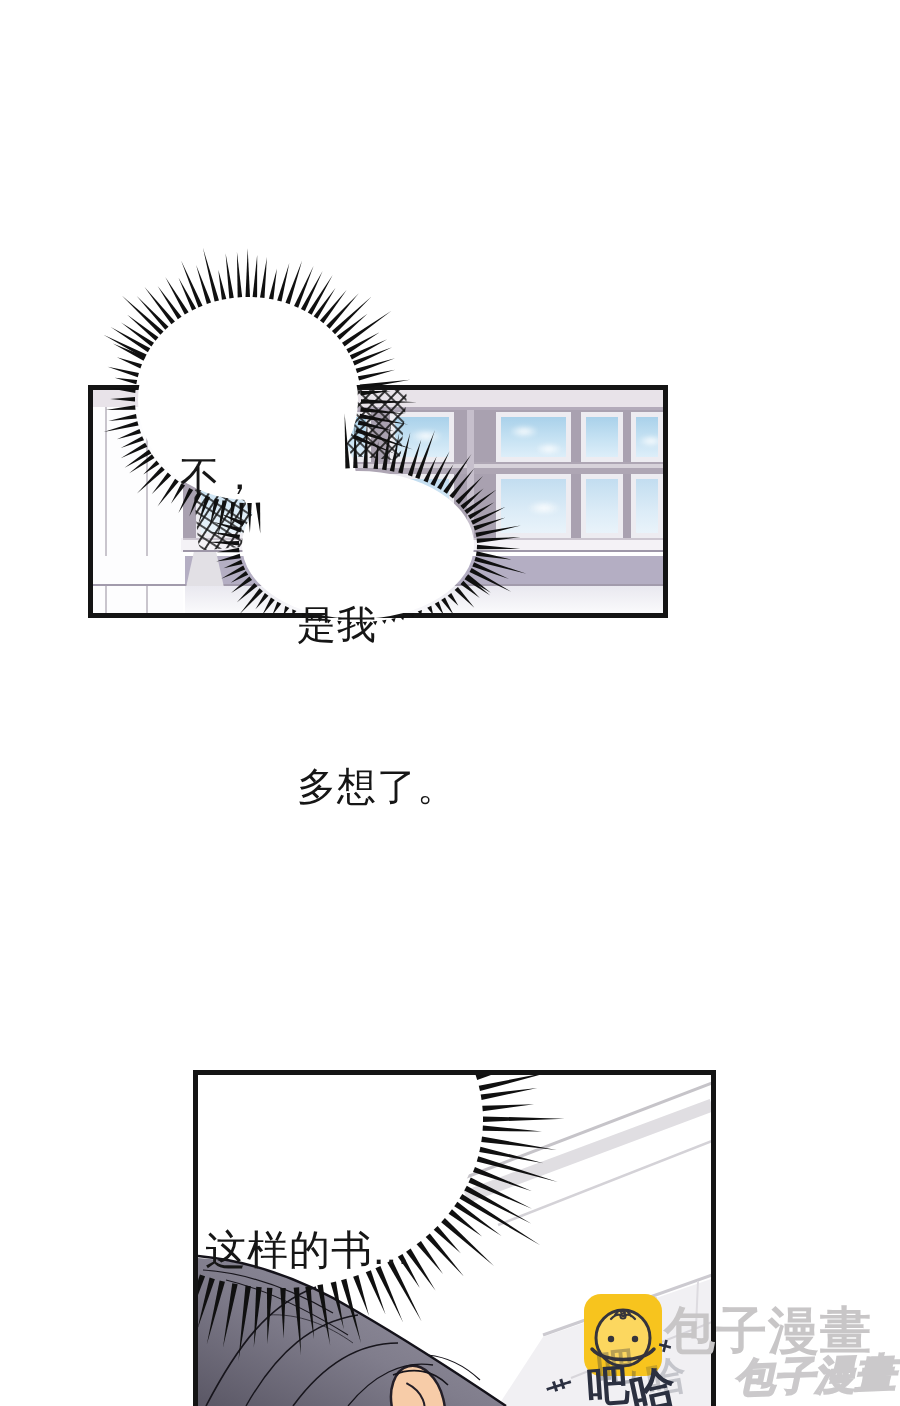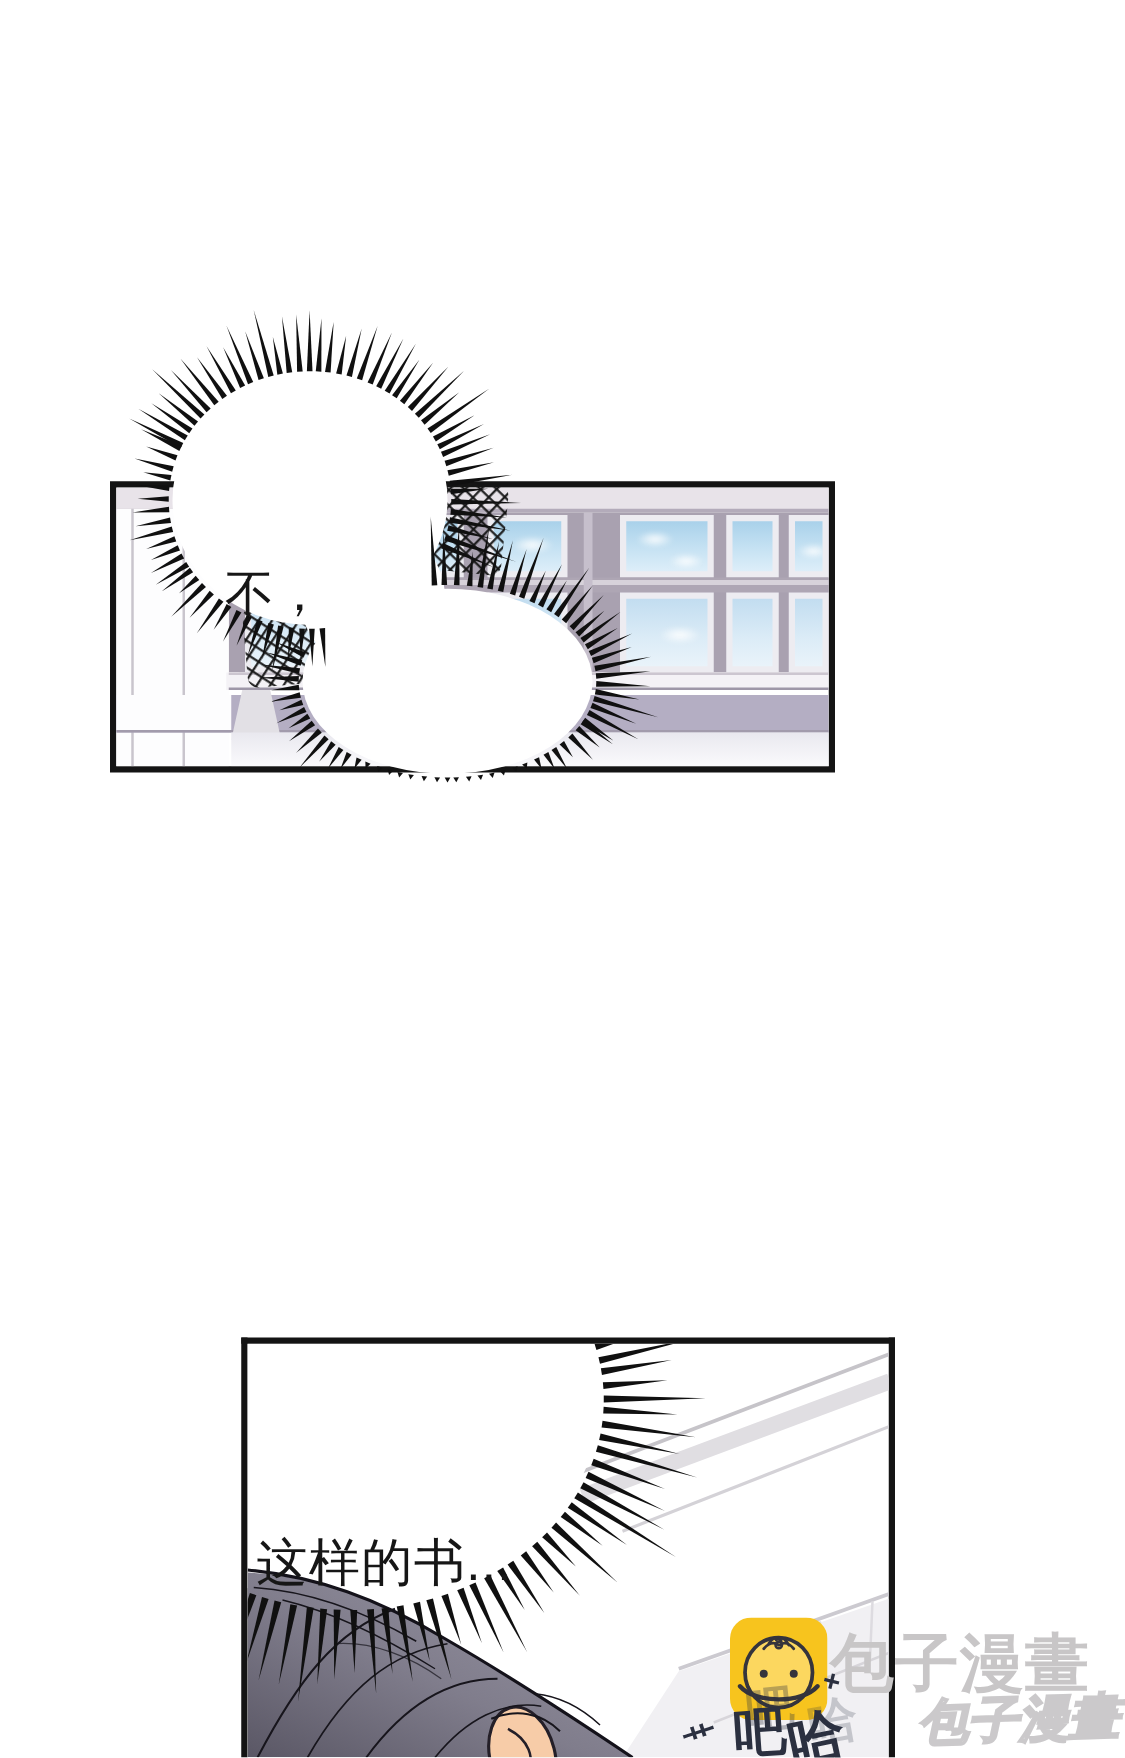--- a/index.html
+++ b/index.html
@@ -284,20 +284,22 @@
       <polygon points="239.29491423499425,539.0965974718928 240.03310235434563,534.6575572264738 208.5167222752527,531.6974540030552" fill="#101010"></polygon>
       <polygon points="240.50981487012112,532.5416823414839 241.81460774613797,528.2349996795392 212.62970021549881,521.7438644769832" fill="#101010"></polygon>
       <polygon points="242.6436941513471,525.9385639266412 244.48010420006088,521.8303285228477 220.80003964768133,513.709735319407" fill="#101010"></polygon>
     </g>
 </svg>
 
 <div id="t1" class="bubble-text" style="left:180px;top:341px;">
   <span style="display:block">不，</span>
 </div>
 <div id="t2" class="bubble-text" style="left:297px;top:490px;">
+  <span style="display:block">是我</span>
+  <span style="display:block">多想了。</span>
 </div>
 
 <div id="panel-bottom" class="panel">
   <svg class="abs" style="left:0;top:0;" width="513" height="331" viewBox="0 0 513 331">
 
     <line x1="514" y1="8" x2="258" y2="106" stroke="#c6c4c9" stroke-width="3"></line>
     <line x1="514" y1="30" x2="268" y2="122" stroke="#e0dee2" stroke-width="13"></line>
     <line x1="514" y1="66" x2="300" y2="150" stroke="#d4d2d7" stroke-width="2.5"></line>
     <polygon points="345,262 513,204 513,331 300,331" fill="#f1f0f3"></polygon>
     <line x1="345" y1="260" x2="514" y2="200" stroke="#cccad0" stroke-width="3"></line>

